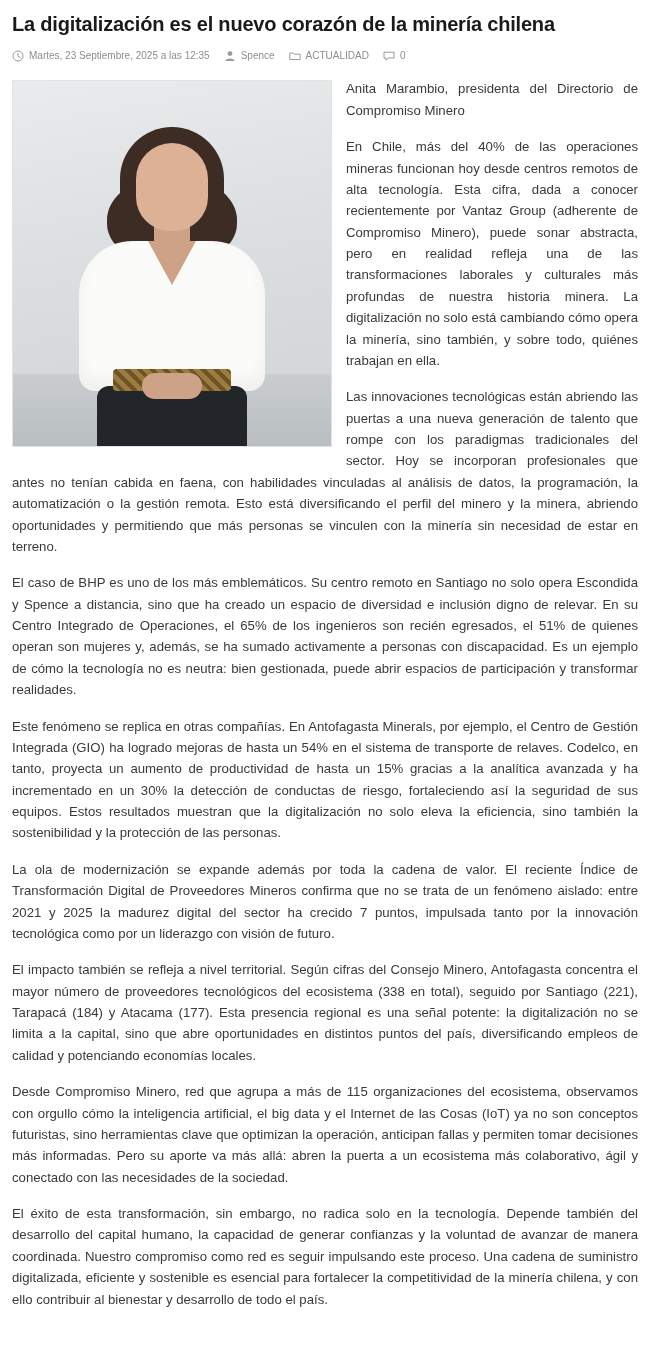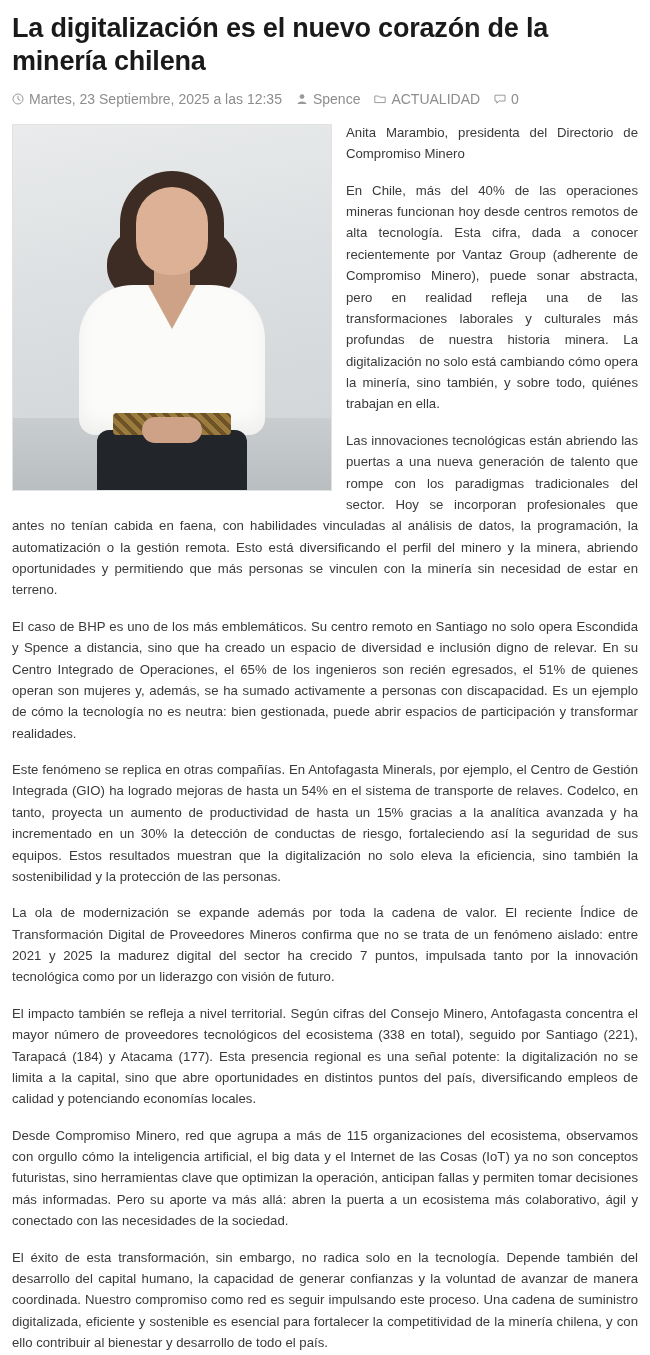--- a/index.html
+++ b/index.html
@@ -11,33 +11,33 @@
   body {
     width: 650px;
     font-family: "Liberation Sans", sans-serif;
     color: #333333;
   }
   .article {
     width: 650px;
     padding: 10px 12px 18px 12px;
   }
   .article-title {
-    font-size: 27px;
+    font-size: 20px;
     line-height: 1.22;
     font-weight: bold;
     color: #1a1a1a;
     margin: 2px 0 14px 0;
     letter-spacing: -0.2px;
   }
   .meta-bar {
     display: flex;
     align-items: center;
     flex-wrap: wrap;
     gap: 14px;
-    font-size: 14px;
+    font-size: 10px;
     color: #8d8d8d;
     margin-bottom: 14px;
     padding-bottom: 2px;
   }
   .meta-item {
     display: flex;
     align-items: center;
     gap: 5px;
     white-space: nowrap;
   }

